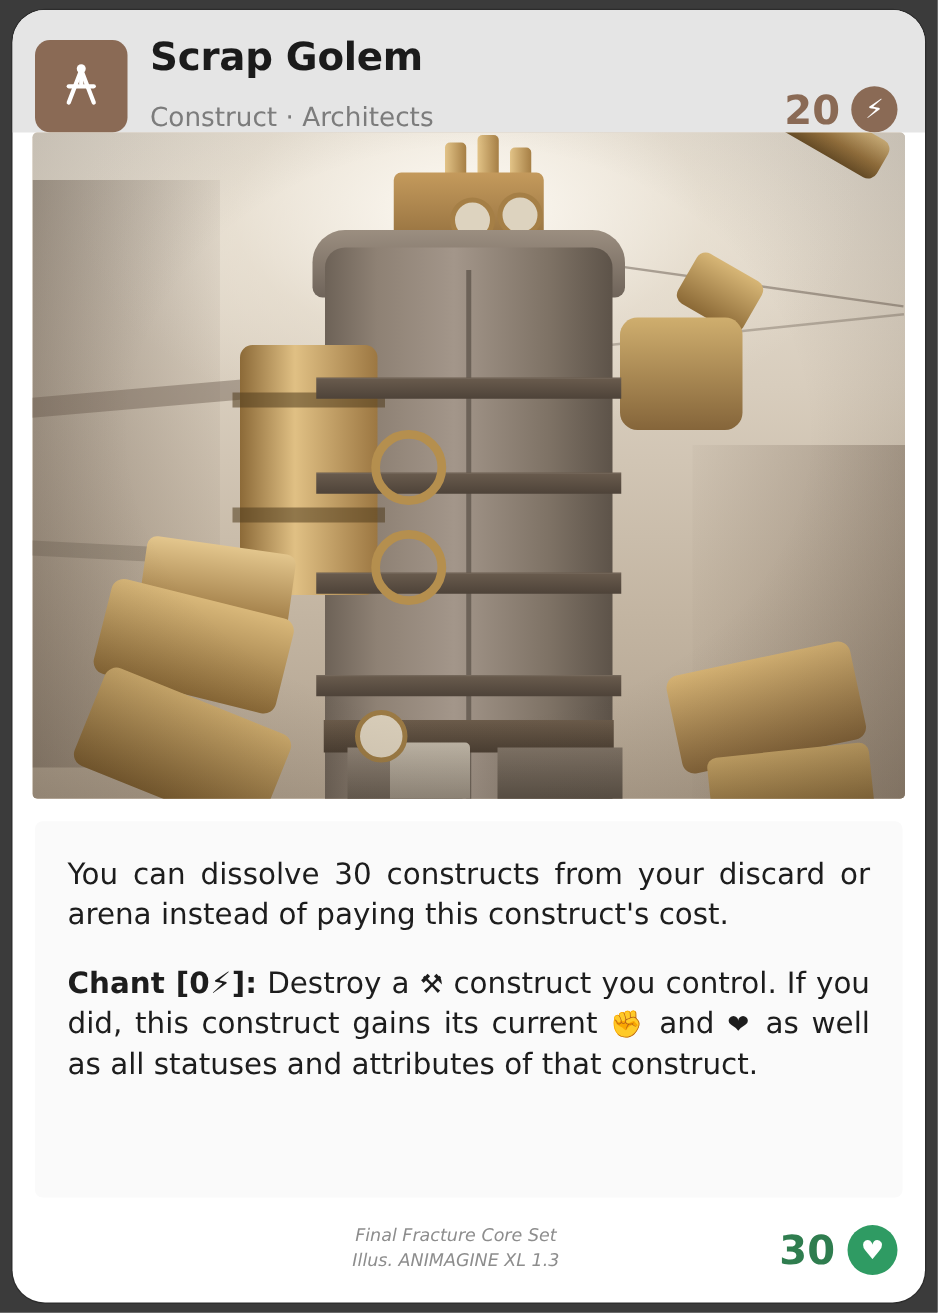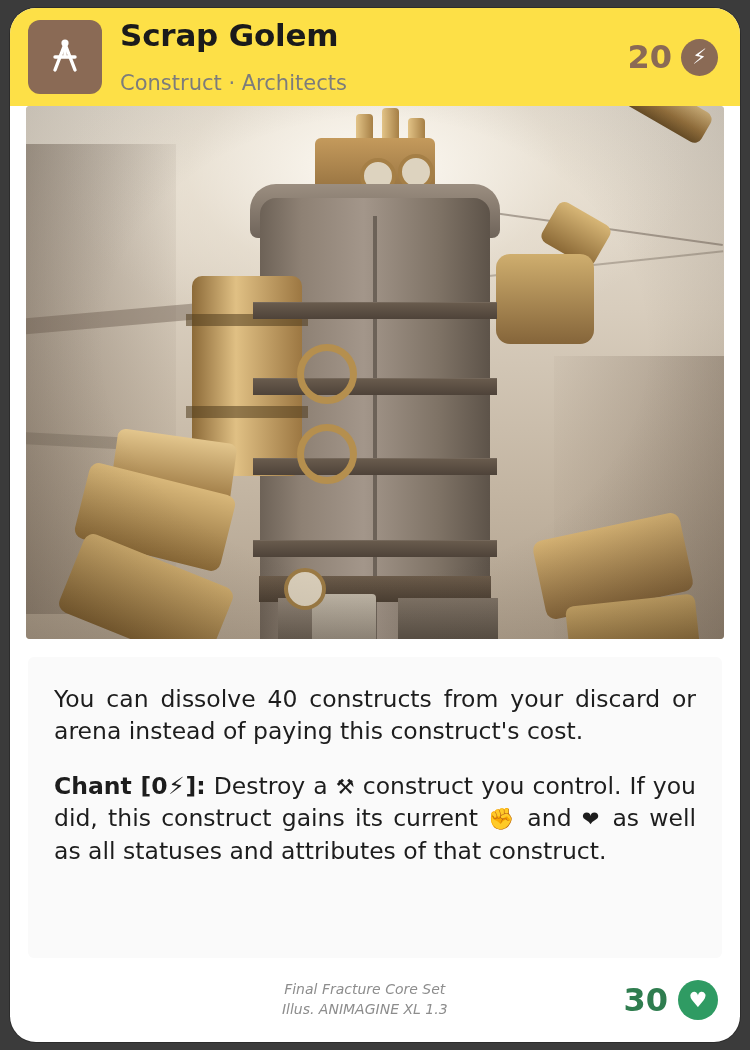--- a/index.html
+++ b/index.html
@@ -27,23 +27,23 @@
     display: flex;
     flex-direction: column;
   }
 
   
   .header {
     position: relative;
     height: 98px;
     flex: 0 0 auto;
     display: flex;
-    align-items: center;
+    align-items: flex-end;
     padding: 0 22px 0 18px;
-    background: #fde047;
+    background: #e5e5e5;
   }
   .faction-badge {
     width: 74px;
     height: 74px;
     border-radius: 12px;
     background: #8a6a55;
     display: flex;
     align-items: center;
     justify-content: center;
     flex: 0 0 auto;
@@ -404,21 +404,21 @@
       <div class="leg-l"></div>
       <div class="leg-r"></div>
       <div class="pouch"></div>
       <div class="compass"></div>
 
       <div class="art-vignette"></div>
     </div>
   </div>
 
   <div class="textbox">
-    <p class="rule">You can dissolve 40 constructs from your discard or arena instead of paying this construct's cost.</p>
+    <p class="rule">You can dissolve 30 constructs from your discard or arena instead of paying this construct's cost.</p>
     <p class="rule"><span class="kw">Chant [0⚡]:</span><span> Destroy a </span><span class="glyph">⚒</span><span> construct you control. If you did, this construct gains its current </span><span class="glyph">✊</span><span> and </span><span class="glyph">❤</span><span> as well as all statuses and attributes of that construct.</span></p>
   </div>
 
   <div class="footer">
     <div class="footer-credits">
       <div>Final Fracture Core Set</div>
       <div>Illus. ANIMAGINE XL 1.3</div>
     </div>
     <div class="hp-block">
       <div class="hp-number">30</div>

